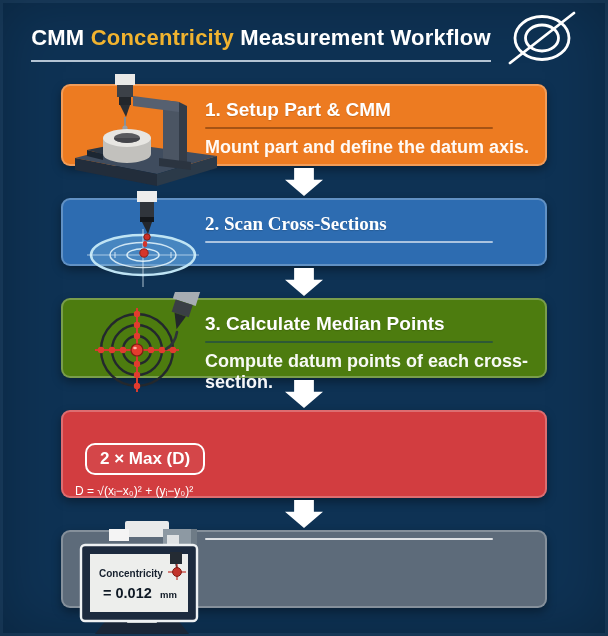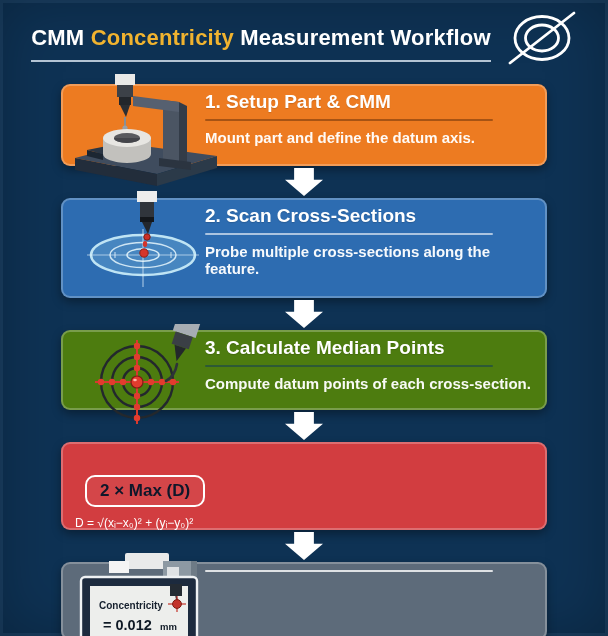--- a/index.html
+++ b/index.html
@@ -28,35 +28,35 @@
   .hdr-icon { flex:0 0 auto; margin-bottom:6px; }
   
   .flow { width:486px; margin:14px auto 0; }
   .banner {
     position:relative; width:486px; border-radius:9px;
     border:2px solid rgba(255,255,255,0.25);
     box-shadow:0 4px 10px rgba(0,0,0,0.35);
     color:#fff;
   }
   .banner .content { position:absolute; left:142px; top:0; right:14px; }
-  .step-title { margin-top:5px; font-size:19px; font-weight:bold; color:#fff; text-shadow:0 1px 1px rgba(0,0,0,0.15); }
+  .step-title { margin-top:13px; font-size:19px; font-weight:bold; color:#fff; text-shadow:0 1px 1px rgba(0,0,0,0.15); }
   .sep { height:2px; width:288px; margin-top:6px; border-radius:1px; }
-  .step-desc { margin-top:8px; font-size:15px; font-weight:bold; color:rgba(255,255,255,0.96); }
+  .step-desc { margin-top:8px; font-size:18px; font-weight:bold; color:rgba(255,255,255,0.96); }
   .b1 { height:82px; } .b1 .sep { background:rgba(80,35,5,0.45); }
-  .b2 { height:100px; } .b2 .sep { background:rgba(255,255,255,0.6); }
+  .b2 { height:68px;font-family:Liberation Serif, serif; } .b2 .sep { background:rgba(255,255,255,0.6); }
   .b3 { height:80px; } .b3 .sep { background:rgba(20,60,85,0.55); }
   .b4 { height:88px; } .b4 .sep { background:rgba(70,8,8,0.45); }
   .b5 { height:78px; } .b5 .sep { background:rgba(255,255,255,0.8); }
   .illus { position:absolute; left:0; top:-12px; width:164px; height:114px; pointer-events:none; }
   .illus svg { display:block; }
   
   .formula-box {
     position:absolute; left:22px; top:31px;
     border:2px solid #ffffff; border-radius:10px;
-    padding:4px 13px; font-size:17px; font-weight:bold; color:#0f172a;
+    padding:4px 13px; font-size:17px; font-weight:bold; color:#ffffff;
     background:rgba(255,255,255,0.05);
     text-align:center;
   }
   .formula-text { position:absolute; left:12px; top:72px; font-size:12px; font-weight:normal; color:#fff; white-space:nowrap; }
   
   .arrow {
     width:38px; height:28px; margin:2px auto 2px;
     background:#ffffff;
     clip-path:polygon(24% 0, 76% 0, 76% 42%, 100% 42%, 50% 100%, 0 42%, 24% 42%);
     filter:drop-shadow(0 2px 2px rgba(0,0,0,0.3));
@@ -138,21 +138,20 @@
           <rect x="77" y="26" width="14" height="5" fill="#14171b"></rect>
           <polygon points="79,31 89,31 85,43" fill="#23272d"></polygon>
           <circle cx="84" cy="46" r="3.2" fill="#cc2f27" stroke="#7e1b14" stroke-width="1"></circle>
           <ellipse cx="82" cy="53" rx="2.2" ry="3" fill="#d5352b"></ellipse>
           <circle cx="81" cy="62" r="4.2" fill="#d5352b" stroke="#8e1f1a" stroke-width="1"></circle>
         </svg>
       </div>
       <div class="content">
         <div class="step-title">2. Scan Cross-Sections</div>
         <div class="sep"></div>
-        <div class="step-desc">Probe multiple cross-sections along the feature.</div>
       </div>
     </div>
 
     <div class="arrow"></div>
 
     <div class="banner b3" style="background-color: #4d7c0f;">
       <div class="illus" style="top:-8px">
         <svg width="164" height="112" viewBox="0 0 164 112">
           <circle cx="74" cy="58" r="14" fill="none" stroke="#23282d" stroke-width="2.4"></circle>
           <circle cx="74" cy="58" r="25" fill="none" stroke="#23282d" stroke-width="2.4"></circle>

